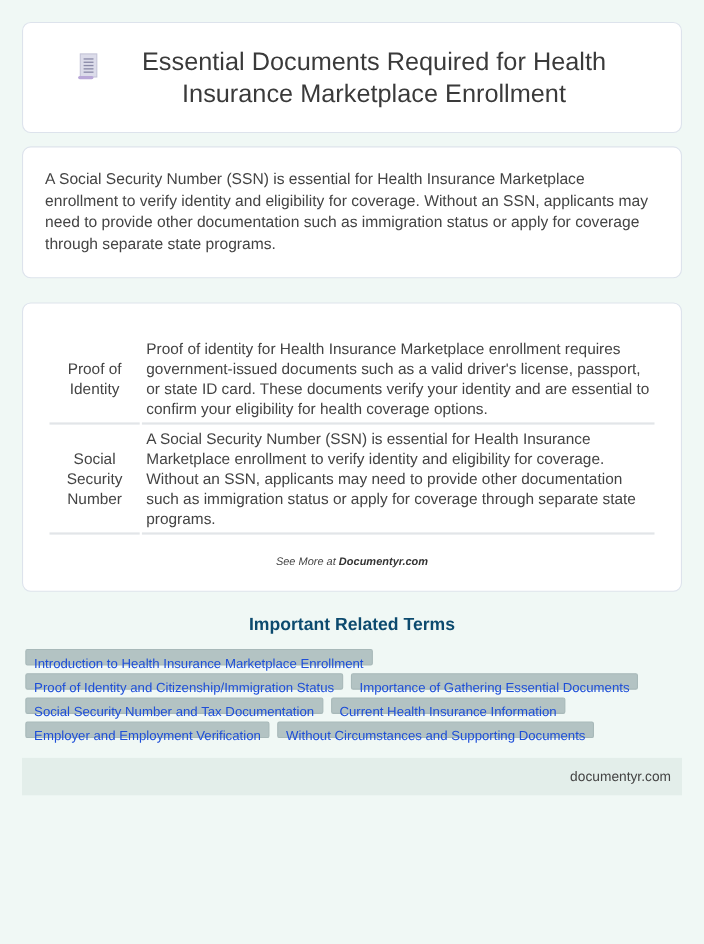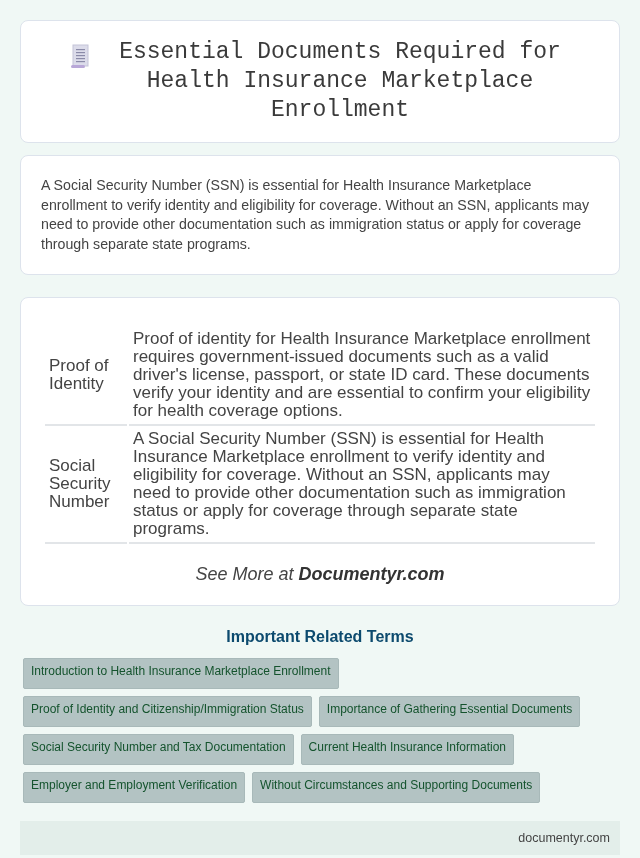--- a/index.html
+++ b/index.html
@@ -10,26 +10,25 @@
       font-family: "Liberation Sans", sans-serif;
       color: #444;
     }
     .page { padding: 20px 20px 0 20px; }
     .card {
       background: #ffffff;
       border: 1px solid #dde3ec;
       border-radius: 8px;
     }
     .header-card {
-      height: 123px;
+      height: 101px;
       display: flex;
       align-items: center;
       justify-content: center;
       padding: 0 40px;
-      font-family: Liberation Mono, monospace;
     }
     .header-inner {
       display: flex;
       align-items: flex-start;
       gap: 18px;
     }
     .doc-icon {
       width: 22px;
       height: 26px;
       margin-top: 6px;
@@ -56,32 +55,32 @@
     .table-card {
       margin-top: 22px;
       padding: 28px 22px 20px 22px;
     }
     table.info-table {
       width: 100%;
       border-collapse: separate;
       border-spacing: 2px 0;
     }
     table.info-table td {
-      font-size: 17px;
+      font-size: 14px;
       line-height: 18px;
       color: #444;
       vertical-align: middle;
       border-bottom: 2px solid #e2e5e8;
       padding: 4px 4px 4px 4px;
     }
-    td.term-col { width: 82px; padding-left: 4px; }
+    td.term-col { width: 82px; padding-left: 4px; text-align: center; }
     td.desc-col { padding-left: 4px; }
     .see-more {
       text-align: center;
-      font-size: 18px;
+      font-size: 10px;
       font-style: italic;
       color: #444;
       margin-top: 20px;
     }
     .see-more b { font-weight: bold; color: #333; }
     .related-title {
       text-align: center;
       font-size: 16px;
       color: #0c4a6e;
       margin-top: 22px;
@@ -89,23 +88,23 @@
     .chips {
       margin-top: 12px;
       display: flex;
       flex-wrap: wrap;
       gap: 7px 7px;
       padding-left: 3px;
       width: 600px;
     }
     .chip {
       background: #b3c3c3;
-      color: #14532d;
+      color: #1d4ed8;
       font-size: 12px;
-      height: 31px;
+      height: 15px;
       line-height: 25px;
       padding: 0 7px;
       border-radius: 2px;
       border: 1px solid #a8b9b9;
       white-space: nowrap;
       cursor: pointer;
     }
     .footer {
       margin-top: 18px;
       height: 34px;

